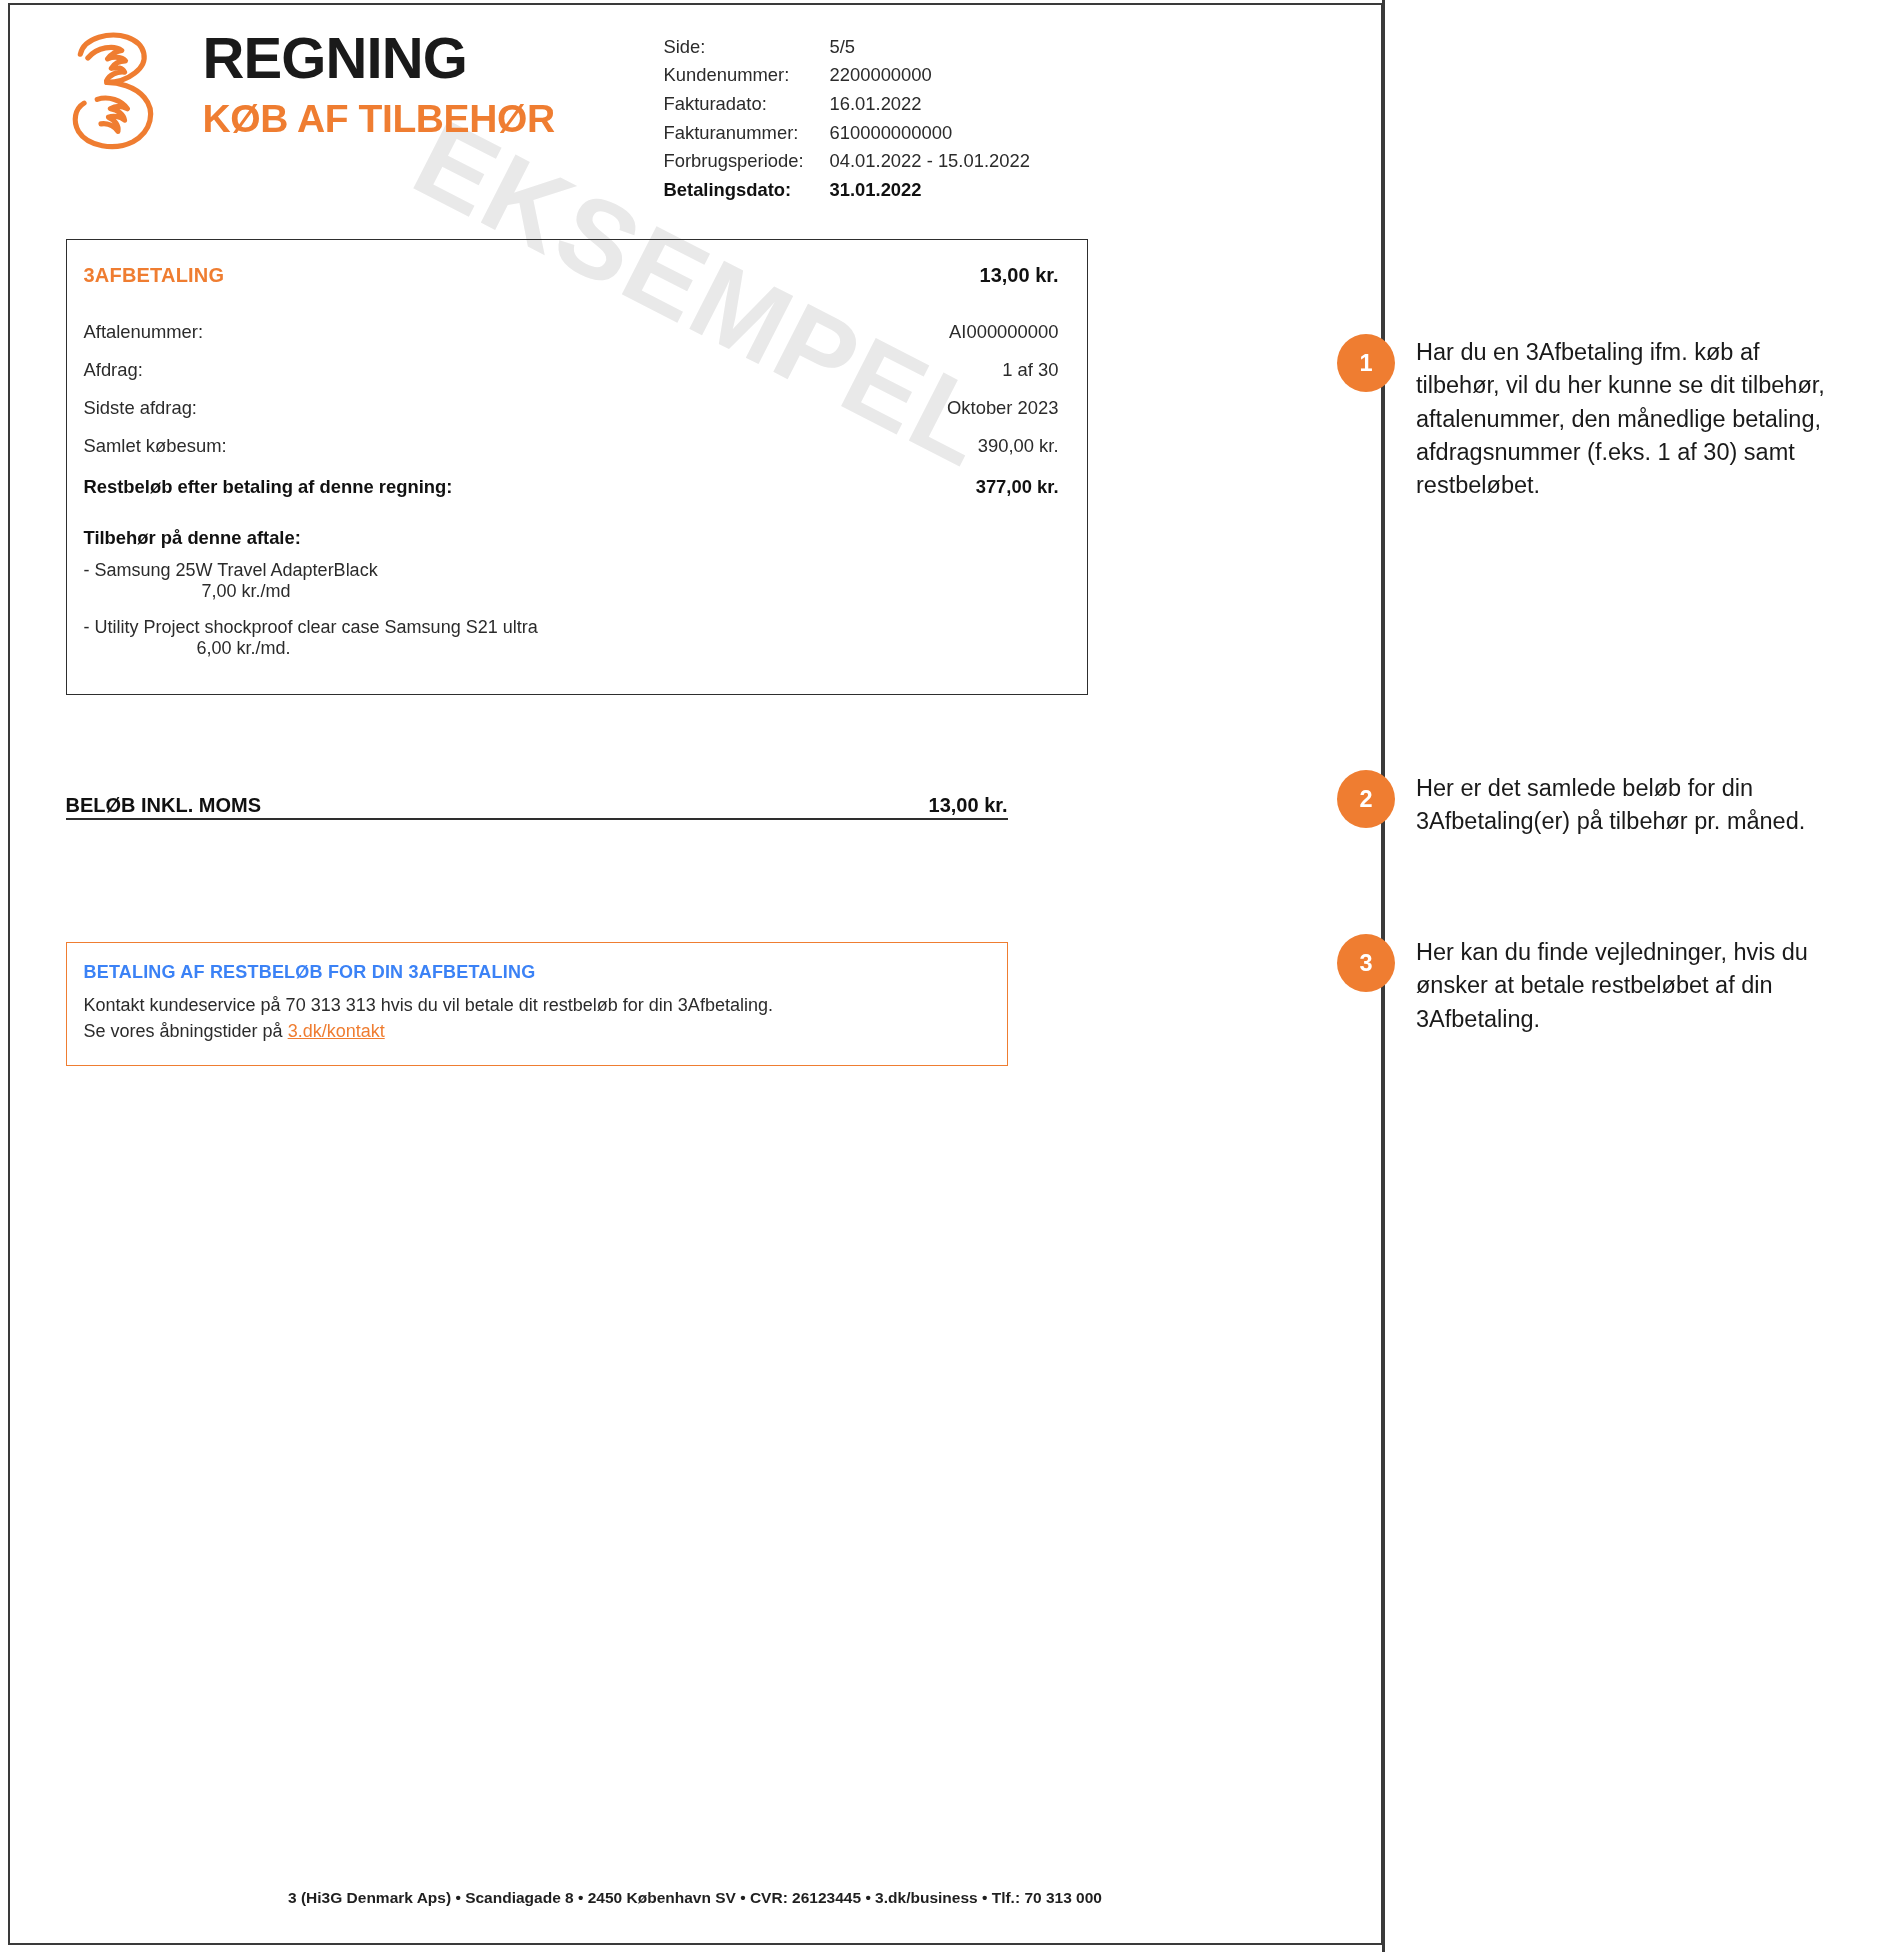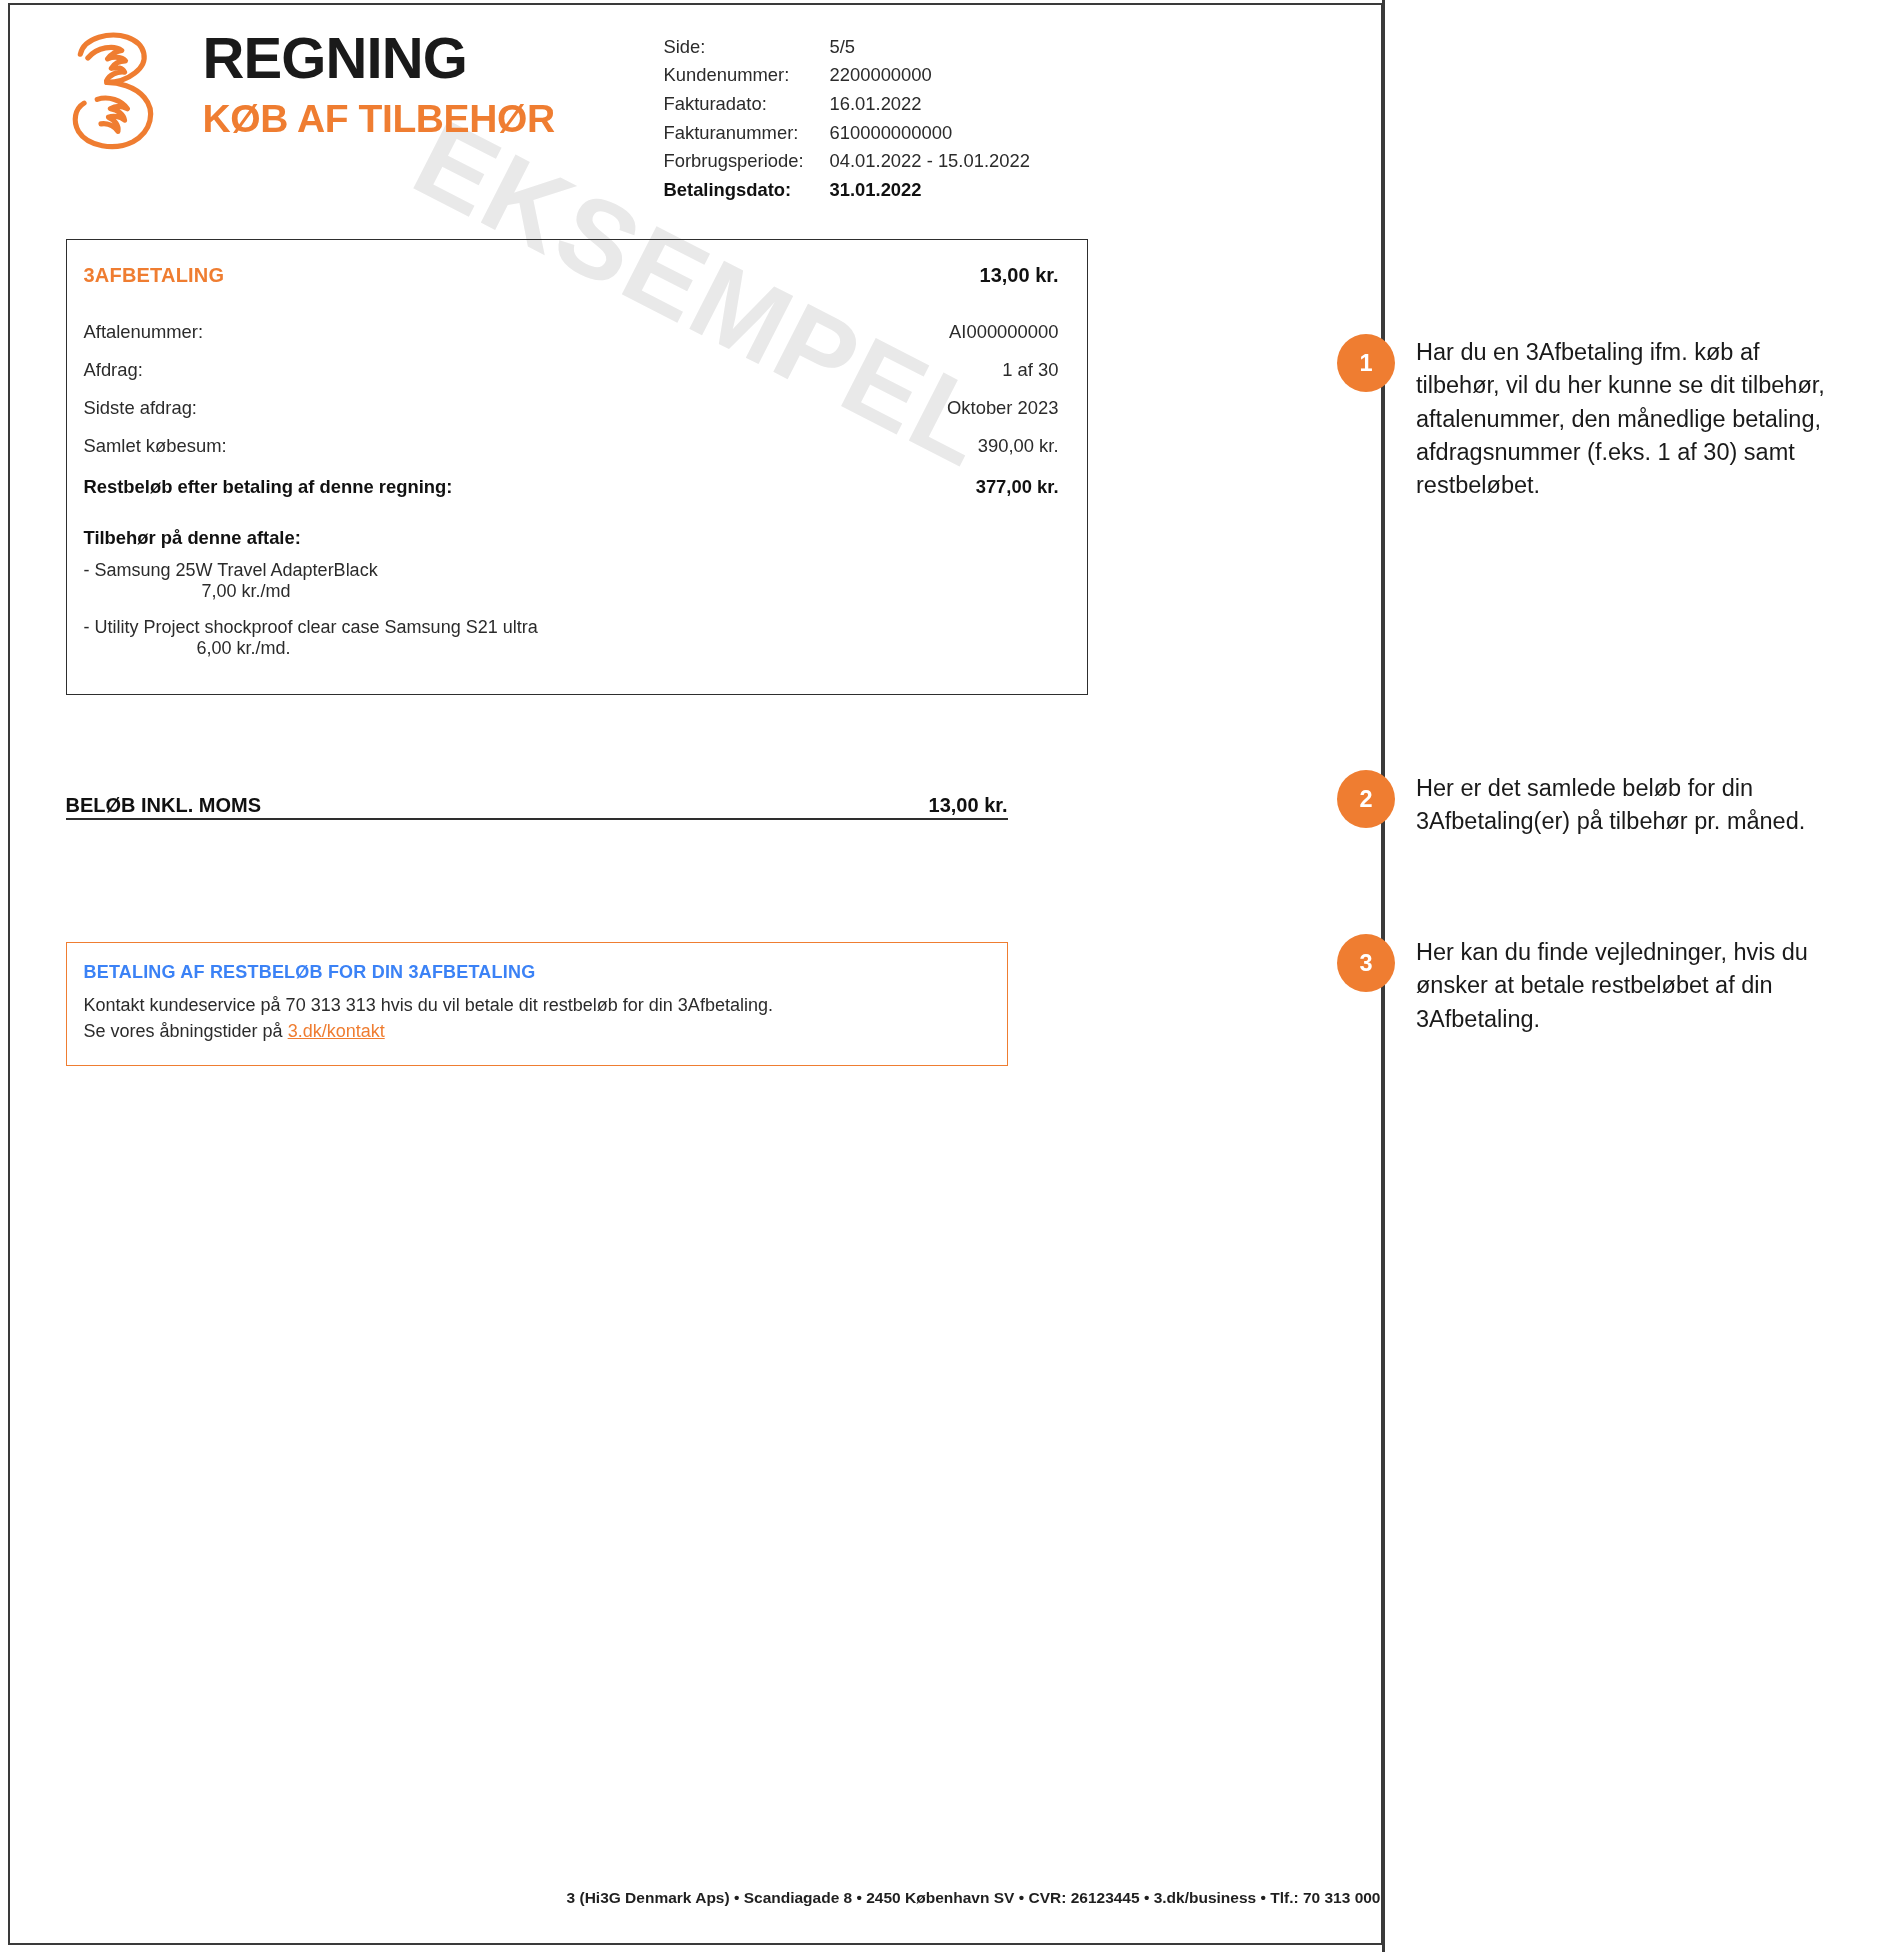--- a/index.html
+++ b/index.html
@@ -198,21 +198,21 @@
     color: #ef7d31;
     text-decoration: underline;
   }
 
   
   .footer {
     position: absolute;
     left: 0;
     bottom: 36px;
     width: 100%;
-    text-align: right;
+    text-align: center;
     font-size: 15.5px;
     font-weight: bold;
     color: #1f1f1f;
   }
 
   
   .rail-line {
     position: absolute;
     left: 1382px;
     top: 0;

